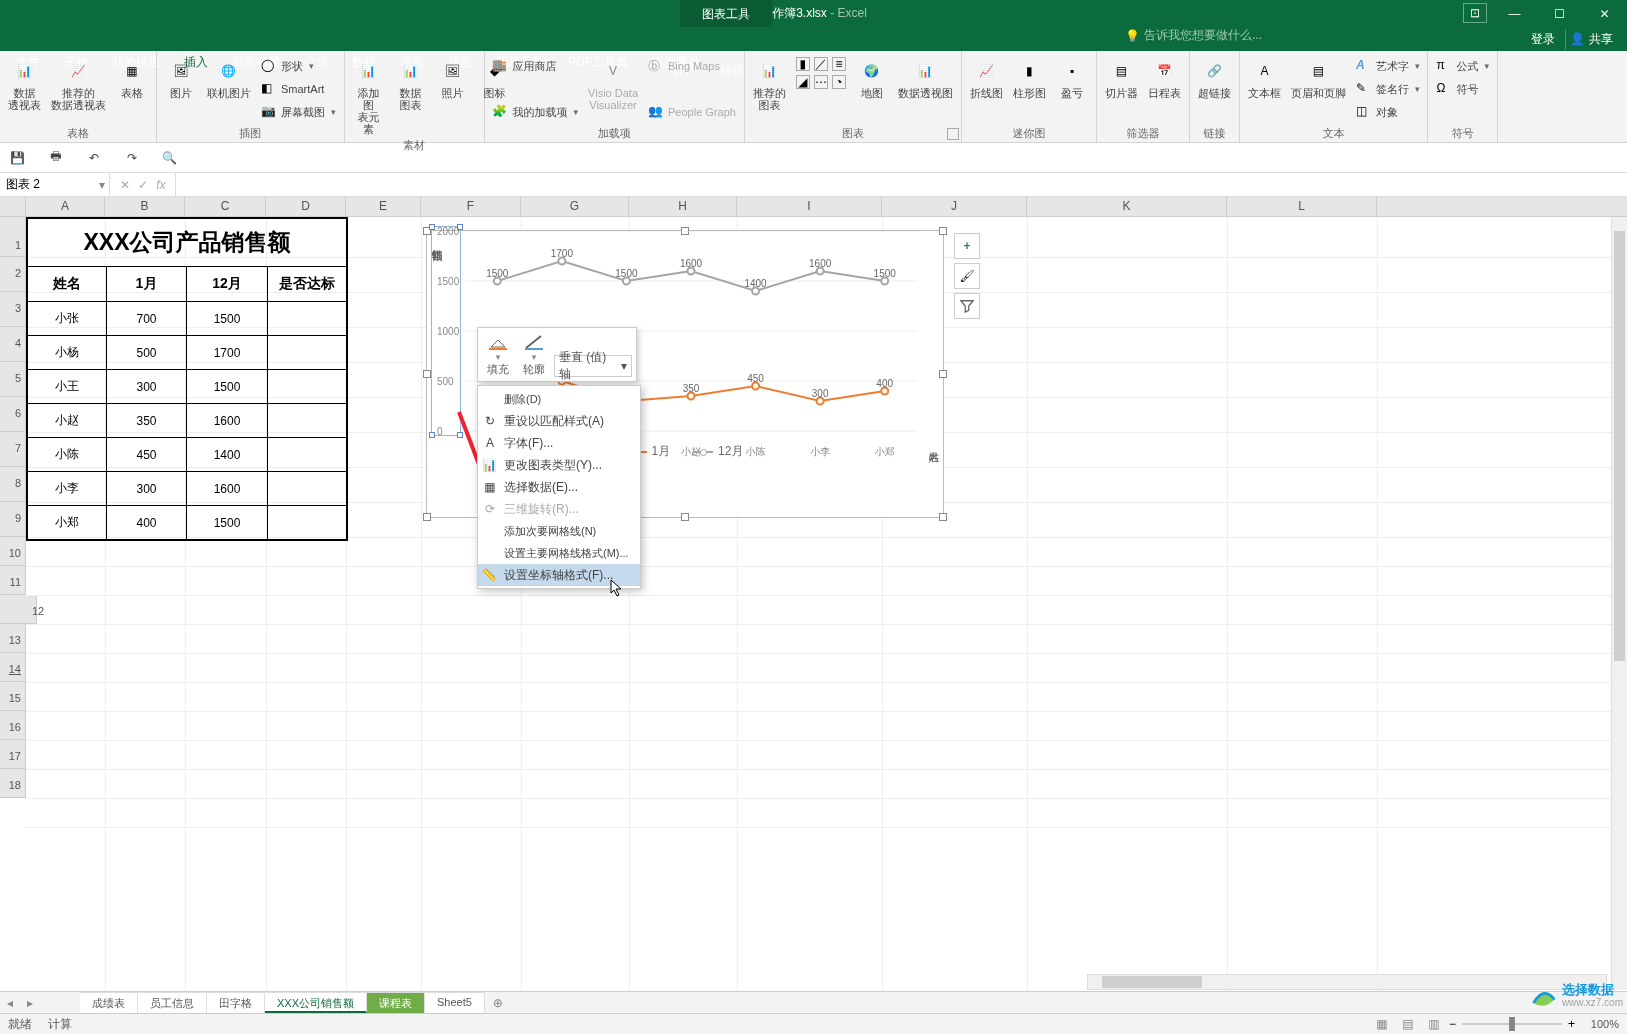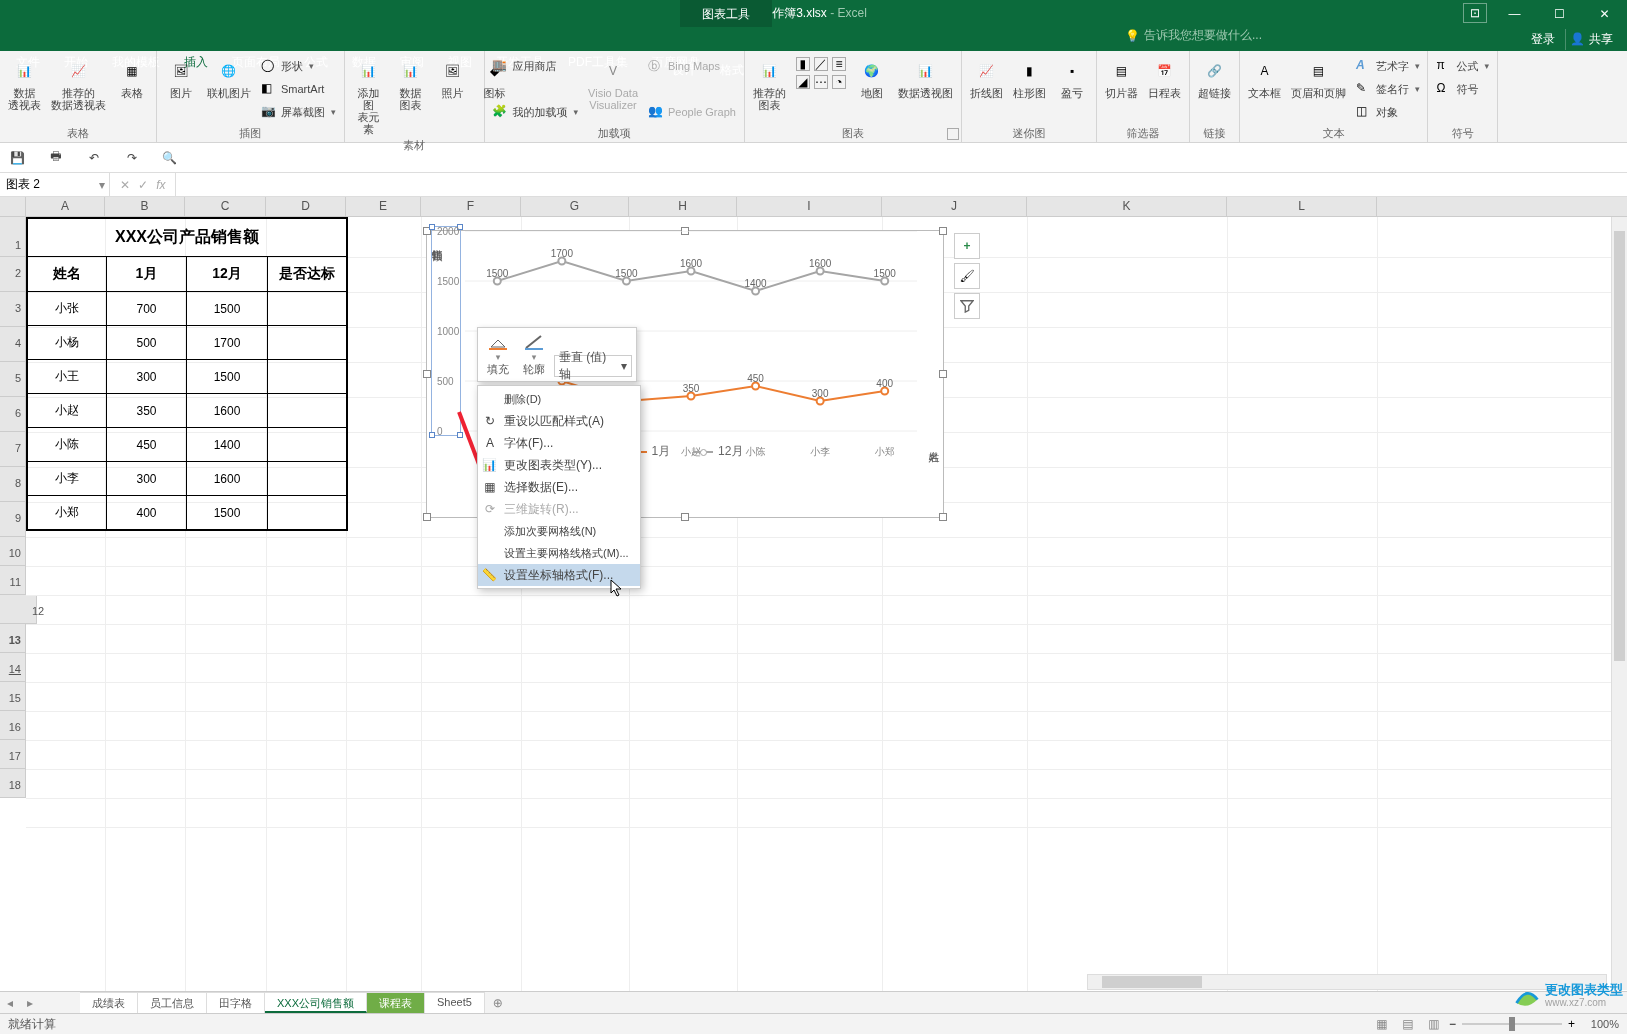--- a/index.html
+++ b/index.html
@@ -62,21 +62,21 @@
     .sheet-body { display: flex; flex: 1; position: relative; overflow: hidden; }
     .row-headers { width: 26px; display: flex; flex-direction: column; }
     .row-header { height: 29px; border-bottom: 1px solid #ccc; border-right: 1px solid #ccc; background: #e6e6e6; text-align: right; padding: 10px 4px 0 0; color: #555; font-size: 11px;}
     .row-header.first { height: 40px; padding-top:22px;}
     .grid-cells { position: relative; flex: 1; }
     
     
     .table-overlay { position: absolute; left: 0; top: 0; border: 1px solid #000; }
     .table-overlay table { border-collapse: collapse; }
     .table-overlay td, .table-overlay th { border: 1px solid #000; padding: 8px 6px; text-align: center; vertical-align: middle; }
-    .table-title { font-weight: bold; font-size: 16px; }
+    .table-title { font-weight: bold; font-size: 23px; }
     .tbl-header { font-weight: bold; font-size: 14px; }
     .col-a { width: 79px; } .col-b { width: 80px; } .col-c { width: 81px; } .col-d { width: 79px; }
     
     
     .empty-grid { position: absolute; left: 0; top: 0; right: 0; bottom: 0; }
     .eg-col { position: absolute; top: 0; bottom: 0; border-right: 1px solid #eee; }
     .eg-row { position: absolute; left: 0; right: 0; border-bottom: 1px solid #eee; }
     
     
     .chart-container { position: absolute; left: 400px; top: 13px; width: 518px; height: 288px; background: #fff; border: 1px solid #bbb; }
@@ -129,21 +129,21 @@
     .sheet-tab.active-green { background: #70ad47; color: #fff; }
     .sheet-tab.active { border-bottom: 2px solid #0c6b3c; color: #0c6b3c; }
     .new-sheet { width: 26px; display: flex; align-items: center; justify-content: center; color: #888; cursor: pointer; }
     .hscroll { position: absolute; right: 20px; bottom: 23px; width: 520px; height: 16px; background: #f0f0f0; border: 1px solid #ddd;}
     .hscroll-thumb { position: absolute; left: 14px; top: 1px; height: 12px; width: 100px; background: #cfcfcf;}
     .vscroll { position: absolute; right: 0; top: 217px; bottom: 44px; width: 16px; background: #f0f0f0; border-left: 1px solid #ddd;}
     .vscroll-thumb { position: absolute; top: 14px; left: 2px; width: 11px; height: 430px; background: #cfcfcf;}
     
     
     .status-bar { position: absolute; bottom: 0; left: 0; right: 0; height: 21px; background: #f3f3f3; border-top: 1px solid #ccc; display: flex; align-items: center; justify-content: space-between; padding: 0 8px; }
-    .status-left { display: flex; color: #555; font-size: 11px; }
+    .status-left { display: flex; gap: 16px; color: #555; font-size: 11px; }
     .status-right { display: flex; align-items: center; gap: 4px; }
     .view-btn { width: 22px; height: 18px; display: flex; align-items: center; justify-content: center; color: #888; cursor: pointer; }
     .zoom-slider { display: flex; align-items: center; gap: 6px; }
     .zoom-track { width: 100px; height: 2px; background: #ccc; position: relative; }
     .zoom-thumb { position: absolute; width: 6px; height: 14px; background: #888; top: -6px; left: 47px; }
     .zoom-pct { color: #555; font-size: 11px; min-width: 40px; text-align: right;}
     
     
     .watermark { position: absolute; right: 4px; bottom: 24px; display: flex; align-items: center; gap: 4px; opacity: 0.9;}
     .wm-logo { width: 28px; height: 28px; }
@@ -453,21 +453,21 @@
         <div class="row-header" style="height:35px;">3</div>
         <div class="row-header" style="height:35px;">4</div>
         <div class="row-header" style="height:35px;">5</div>
         <div class="row-header" style="height:35px;">6</div>
         <div class="row-header" style="height:35px;">7</div>
         <div class="row-header" style="height:35px;">8</div>
         <div class="row-header" style="height:35px;">9</div>
         <div class="row-header" style="height:29px;">10</div>
         <div class="row-header" style="height:29px;">11</div>
         <div class="row-header" style="height:29px;padding-left:32px;">12</div>
-        <div class="row-header" style="height:29px;font-weight:bold;">13</div>
+        <div class="row-header" style="height:29px;">13</div>
         <div class="row-header" style="height:29px;text-decoration:underline;">14</div>
         <div class="row-header" style="height:29px;">15</div>
         <div class="row-header" style="height:29px;">16</div>
         <div class="row-header" style="height:29px;">17</div>
         <div class="row-header" style="height:29px;">18</div>
       </div>
     <div class="grid-cells">
       <div class="empty-grid" id="egrid">
           <div class="eg-col" style="left:79px;"></div>
           <div class="eg-col" style="left:159px;"></div>
@@ -768,16 +768,16 @@
     <span class="zoom-pct">100%</span>
   </div>
 </div>
 
 <div class="watermark">
   <svg class="wm-logo" viewBox="0 0 40 40">
       <path d="M5 30 Q20 5 35 25 Q20 40 5 30" fill="#7ac943"></path>
       <path d="M5 30 Q20 5 35 25" fill="none" stroke="#0090d8" stroke-width="4"></path>
     </svg>
   <div class="wm-text">
-      <span class="wm-cn">更改图表类型</span>
+      <span class="wm-cn">选择数据</span>
       <span class="wm-en">www.xz7.com</span>
     </div>
 </div>
 
 </body></html>

